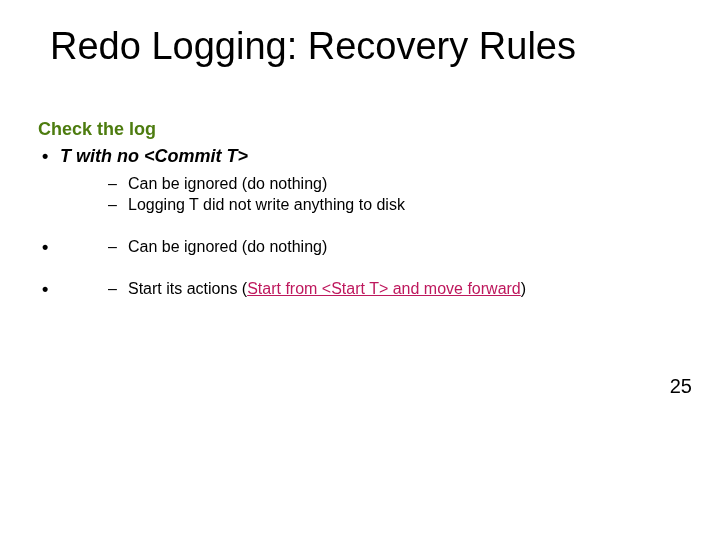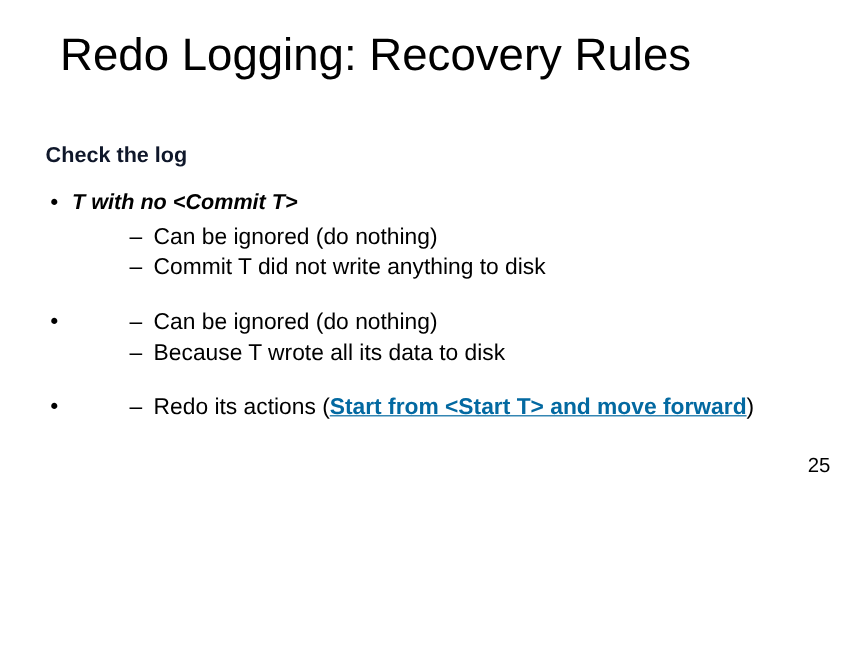--- a/index.html
+++ b/index.html
@@ -31,23 +31,23 @@
   .body {
     position: absolute;
     top: 118px;
     left: 38px;
     right: 30px;
     font-family: Arial, Helvetica, sans-serif;
     font-size: 18px;
     line-height: 1.3;
   }
   .check {
-    color: #0f172a;
+    color: #4d7c0f;
     font-weight: bold;
-    margin-bottom: 16px;
+    margin-bottom: 4px;
   }
   ul.l1 {
     list-style: none;
     padding: 0;
     margin: 0;
   }
   ul.l1 > li {
     position: relative;
     padding-left: 22px;
     margin-bottom: 4px;
@@ -64,73 +64,71 @@
   ul.l2 {
     list-style: none;
     padding: 0;
     margin: 4px 0 20px 0;
   }
   ul.l2 > li {
     position: relative;
     padding-left: 68px;
     font-weight: normal;
     font-style: normal;
-    font-size: 19px;
+    font-size: 16px;
     line-height: 1.35;
   }
   ul.l2 > li::before {
     content: "–";
     position: absolute;
     left: 48px;
     top: 0;
   }
   .green {
-    color: #0369a1;
+    color: #be185d;
     text-decoration: underline;
-    font-weight: bold;
   }
   .pagenum {
     position: absolute;
     right: 28px;
     bottom: 22px;
     font-family: Arial, Helvetica, sans-serif;
-    font-size: 17px;
+    font-size: 20px;
     color: #000;
   }
 </style>
 </head>
 <body>
 
 <div class="slide">
 
   <div class="title">Redo Logging: Recovery Rules</div>
 
   <div class="body">
     <div class="check">Check the log</div>
 
     <ul class="l1">
 
       <li>
         <span>T with no &lt;Commit T&gt;</span>
         <ul class="l2">
           <li>Can be ignored (do nothing)</li>
-          <li>Commit T did not write anything to disk</li>
+          <li>Logging T did not write anything to disk</li>
         </ul>
       </li>
 
       <li>
         <ul class="l2">
           <li>Can be ignored (do nothing)</li>
-          <li>Because T wrote all its data to disk</li>
         </ul>
       </li>
 
       <li>
         <ul class="l2">
-          <li><span>Redo its actions  (</span><span class="green">Start from &lt;Start T&gt; and move forward</span><span>)</span></li>
+          <li><span>Start its actions  (</span><span class="green">Start from &lt;Start T&gt; and move forward</span><span>)</span></li>
         </ul>
       </li>
 
     </ul>
   </div>
 
   <div class="pagenum">25</div>
 
 </div>
 

